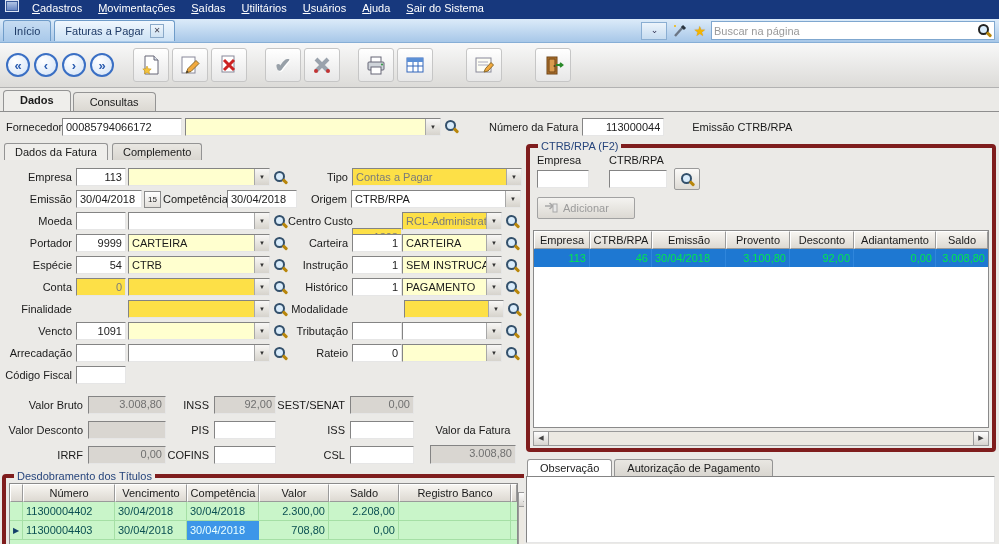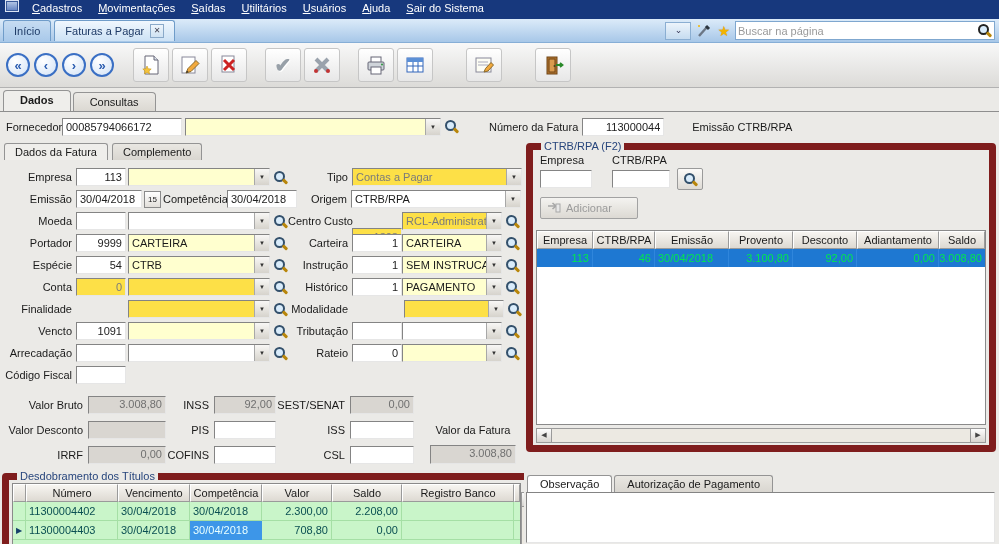--- a/index.html
+++ b/index.html
@@ -13,21 +13,21 @@
 .menu-item::first-letter{text-decoration:underline}
 
 
 .tabstrip{height:24px;background:linear-gradient(#dcebf9,#a7c7e8);border-bottom:1px solid #86aed6;display:flex;align-items:center;padding-left:3px;position:relative}
 .dtab{display:flex;align-items:center;gap:6px;padding:0 10px;border:1px solid #6f9cc9;border-bottom:none;border-radius:3px 3px 0 0;background:linear-gradient(#c6dcf2,#a9c9ea);margin-right:3px;height:21px;color:#1e3a66}
 .dtab.active{background:linear-gradient(#f0f7fe,#cde2f5);font-weight:normal}
 .tabclose{width:14px;height:14px;border:1px solid #8aa9c9;background:linear-gradient(#eef5fc,#cfe2f3);font-size:8px;line-height:12px;text-align:center;color:#445;cursor:pointer}
 .tab-right{position:absolute;right:4px;bottom:2px;display:flex;align-items:center;gap:5px}
 .mini-drop{width:26px;height:18px;border:1px solid #8aaed2;background:linear-gradient(#ecf4fb,#c6dcf0);text-align:center;font-size:9px;line-height:14px;color:#335;cursor:pointer}
 .star{color:#f2b400;font-size:14px;line-height:14px;cursor:pointer;text-shadow:0 0 1px #a87}
-.search-wrap{display:flex;align-items:center;border:1px solid #7fa7cf;background:#fff;height:19px;width:260px;padding:8px 2px}
+.search-wrap{display:flex;align-items:center;border:1px solid #7fa7cf;background:#fff;height:19px;width:284px;padding:8px 2px}
 .search-input{flex:1;border:none;outline:none;font:11px "Liberation Sans",sans-serif;color:#333;height:15px;background:transparent}
 .search-input::placeholder{color:#9a9a9a}
 
 
 .mag{position:relative;width:16px;height:17px;display:inline-block;cursor:pointer;flex-shrink:0}
 .mag::before{content:"";position:absolute;left:2px;top:2px;width:7px;height:7px;border:2px solid #33506b;border-radius:50%;background:#d9ecfb}
 .mag::after{content:"";position:absolute;left:10px;top:11px;width:6px;height:3px;background:#b8860b;transform:rotate(45deg);border-radius:1px}
 .mag.dark::before{border-color:#222}
 
 
@@ -88,21 +88,21 @@
 .vrow{display:flex;align-items:center;height:25px}
 .vlab{width:88px;text-align:right;padding-right:5px;flex-shrink:0}
 .vlab2{width:48px;text-align:right;padding-right:5px;flex-shrink:0}
 .vlab3{width:74px;text-align:right;padding-right:5px;flex-shrink:0}
 .vfield{width:78px;height:18px;border:1px solid;border-color:#848484 #e6e6e6 #e6e6e6 #848484;background:#d9d6d1;color:#707070;text-align:right;padding:1px 3px;flex-shrink:0}
 .vf2{width:62px}.vf3{width:64px}
 .vfat-label{margin-left:16px;width:86px;text-align:center;flex-shrink:0}
 .vfat{margin-left:16px;width:86px;height:19px}
 
 
-fieldset{border:7px solid #7f1d1d;border-radius:4px;padding:1px 3px 3px 3px;position:relative}
+fieldset{border:4px solid #7f1d1d;border-radius:4px;padding:1px 3px 3px 3px;position:relative}
 legend{color:#27457c;padding:0 3px;margin-left:5px;font-size:11px}
 
 
 .desd-fs{margin:3px 3px 0 2px;height:85px;overflow:hidden}
 .dgrid{position:relative;border:1px solid #8a8a8a;background:#c9f5c9;height:62px;margin-right:15px;overflow:hidden}
 .ghrow{display:flex}
 .gh{background:linear-gradient(#f7f5f1,#ddd9d2);border-top:1px solid #fff;border-left:1px solid #fff;border-right:1px solid #9a9a9a;border-bottom:1px solid #9a9a9a;display:flex;align-items:center;justify-content:center;height:18px;flex-shrink:0;white-space:nowrap;overflow:hidden}
 .gh.fill{flex:1}
 .drow{display:flex}
 .dcell{height:19px;border-right:1px solid #a5dfa5;border-bottom:1px solid #a5dfa5;display:flex;align-items:center;padding:0 3px;flex-shrink:0;color:#0a4f52;white-space:nowrap;overflow:hidden}
@@ -124,21 +124,21 @@
 .cgrid{position:absolute;left:3px;right:3px;top:78px;bottom:20px;background:#fff;border:1px solid #8a8a8a;overflow:hidden}
 .crow{display:flex;background:#1e78d2;height:18px}
 .ccell{display:flex;align-items:center;padding:0 3px;flex-shrink:0;color:#00e84e;border-right:1px solid #2f86dc;white-space:nowrap;overflow:hidden}
 .ccell.fill{flex:1;border-right:none}
 .c56{width:56px}.c62{width:62px}.c74{width:74px}.c64{width:64px}.c82{width:82px}
 .hsb{position:absolute;left:3px;right:3px;bottom:2px;height:15px;background:#ece9e2;border:1px solid #9a9a9a;display:flex;justify-content:space-between}
 .hbtn{width:15px;height:13px;background:linear-gradient(#fdfdfd,#d8d5d0);font-size:7px;text-align:center;line-height:12px;color:#444;cursor:pointer}
 .hbtn.lft{border-right:1px solid #9a9a9a}.hbtn.rgt{border-left:1px solid #9a9a9a}
 
 
-.btabs{display:flex;align-items:flex-end;height:21px;padding-left:3px;margin-top:19px}
+.btabs{display:flex;align-items:flex-end;height:21px;padding-left:3px;margin-top:3px}
 .btab{padding:2px 12px;border:1px solid #949494;border-bottom:none;border-radius:3px 3px 0 0;background:linear-gradient(#e9e7e2,#d9d6d0);margin-right:2px;cursor:pointer}
 .btab.active{background:#ffffff}
 .obs-area{flex:1;margin:0 1px 2px 2px;background:#fff;border:1px solid;border-color:#848484 #e6e6e6 #e6e6e6 #848484;resize:none;outline:none;font:11px "Liberation Sans",sans-serif}
 
 svg{display:block}
 </style>
 </head>
 <body>
 
 <div class="app">

